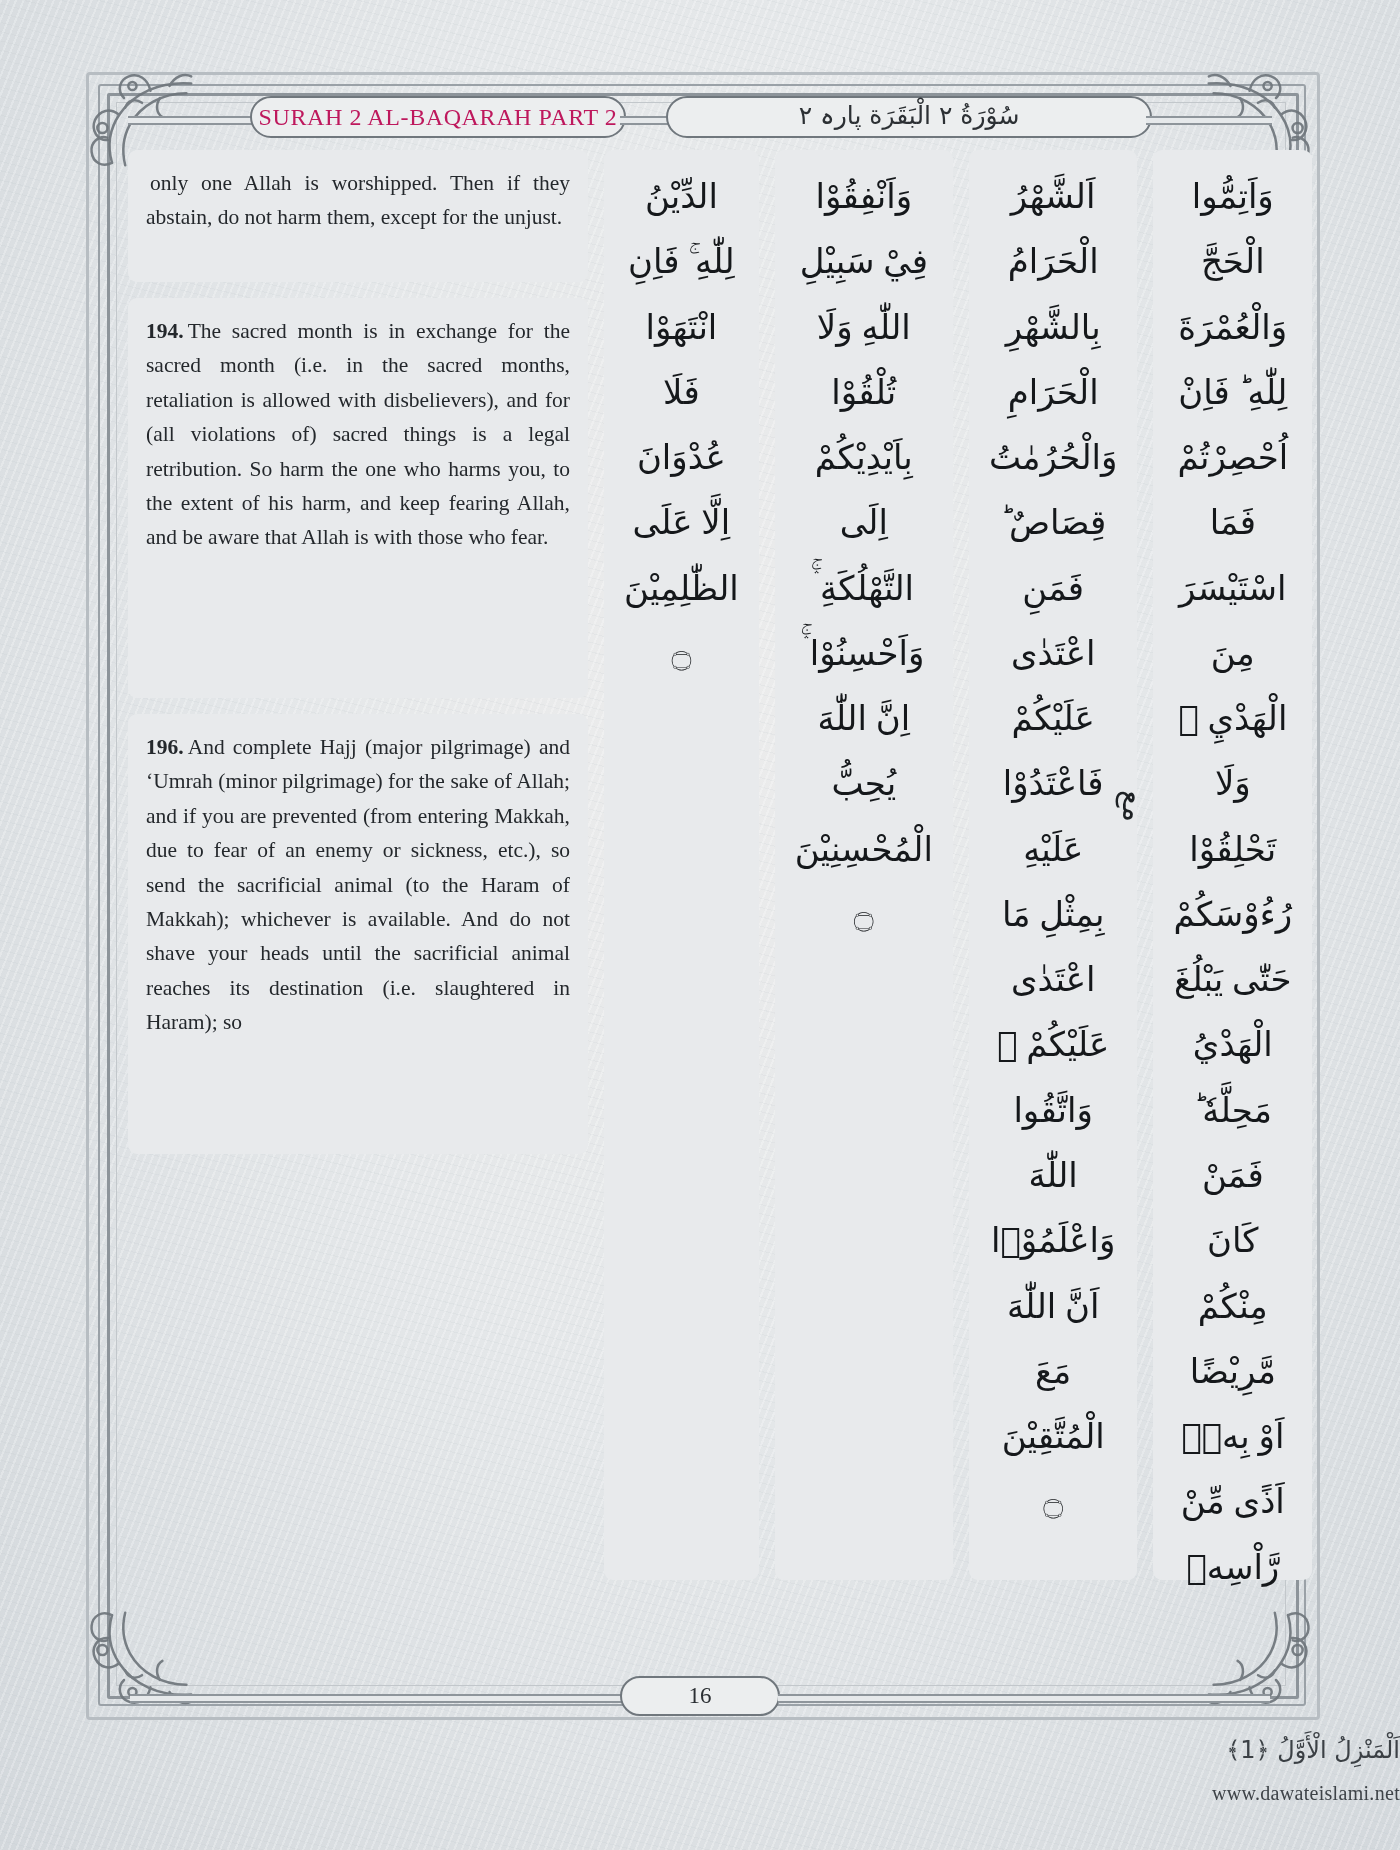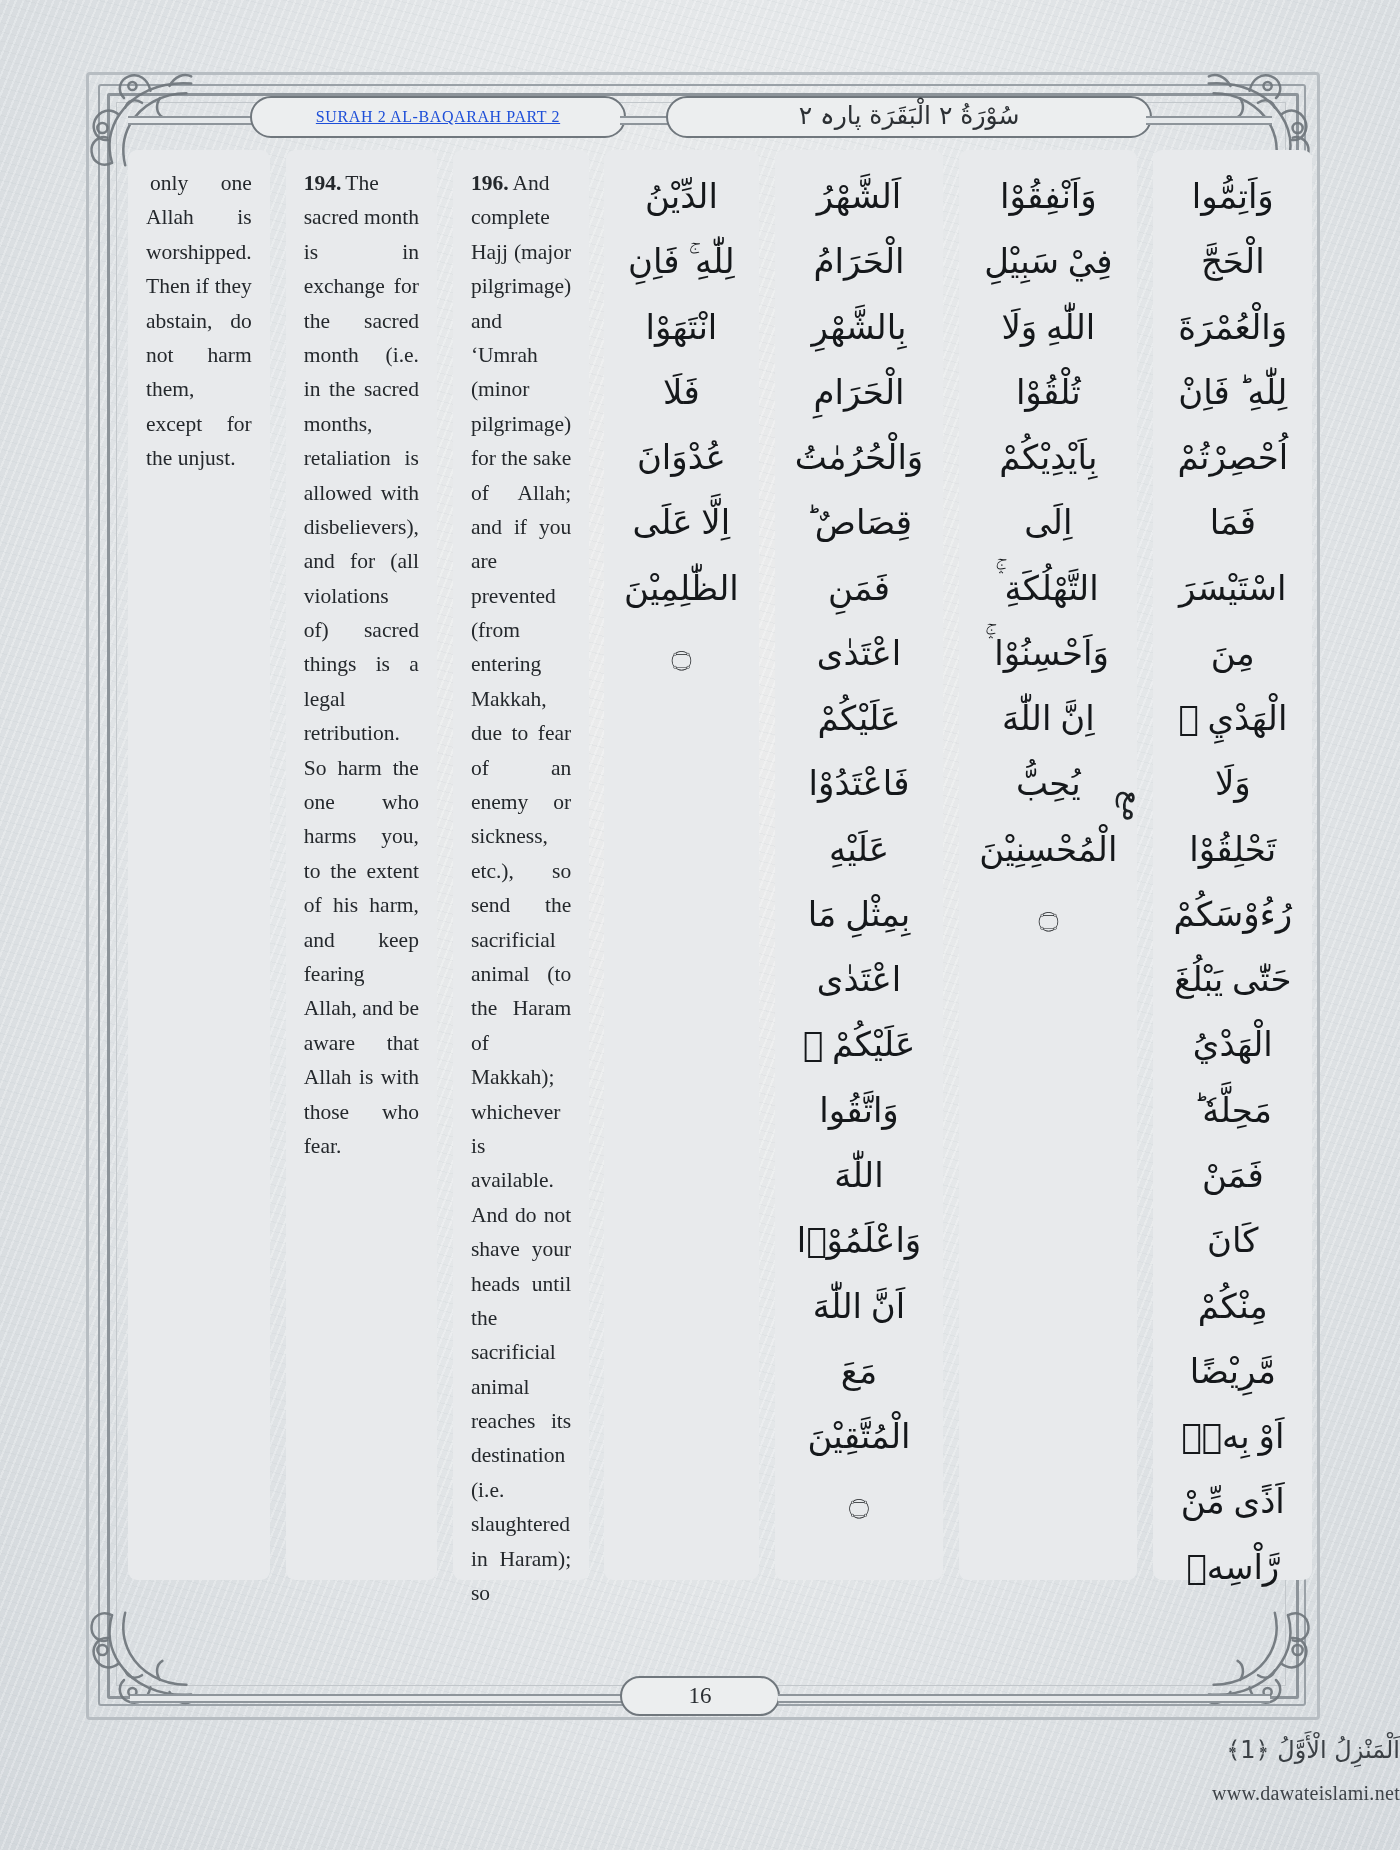--- a/index.html
+++ b/index.html
@@ -103,45 +103,44 @@
     display: flex;
     align-items: center;
     justify-content: center;
     box-sizing: border-box;
   }
   #header-cartouche-en { left: 130px; width: 376px; }
   #header-cartouche-ar { left: 546px; width: 486px; align-items: center; }
 
   #header-title-en {
     font-family: "Liberation Serif", serif;
-    font-size: 16px;
+    font-size: 24px;
     letter-spacing: .6px;
-    color: #1d4ed8;
+    color: #be185d;
     white-space: nowrap;
-    text-decoration: underline;
   }
   #header-title-ar {
     font-family: "DejaVu Sans", sans-serif;
     font-size: 25px;
     color: #2c3034;
     direction: rtl;
     white-space: nowrap;
     line-height: 1;
     padding-bottom: 3px;
   }
 
   
   #content {
     position: absolute;
     left: 128px; top: 150px;
     width: 1146px; height: 1430px;
     display: flex;
     gap: 16px;
   }
-  #col-english { width: 460px; display: flex; flex-direction: row; gap: 16px; }
+  #col-english { width: 460px; display: flex; flex-direction: column; gap: 16px; }
   #col-arabic  { width: 468px; display: flex; flex-direction: row; gap: 16px; }
   #col-margin  { width: 186px; position: relative; }
 
   .verse-card {
     background: #e8eaec;
     border-radius: 9px;
     box-sizing: border-box;
   }
   .verse-card.en {
     padding: 16px 18px 16px 18px;
@@ -334,22 +333,22 @@
       <div class="verse-card en" id="en-card-1">
         <span class="vnum">194.</span><span>The sacred month is in exchange for the sacred month (i.e. in the sacred months, retaliation is allowed with disbelievers), and for (all violations of) sacred things is a legal retribution. So harm the one who harms you, to the extent of his harm, and keep fearing Allah, and be aware that Allah is with those who fear.</span>
       </div>
       <div class="verse-card en" id="en-card-3">
         <span class="vnum">196.</span><span>And complete Hajj (major pilgrimage) and ‘Umrah (minor pilgrimage) for the sake of Allah; and if you are prevented (from entering Makkah, due to fear of an enemy or sickness, etc.), so send the sacrificial animal (to the Haram of Makkah); whichever is available. And do not shave your heads until the sacrificial animal reaches its destination (i.e. slaughtered in Haram); so</span>
       </div>
     </div>
 
     <div id="col-arabic">
       <div class="verse-card ar" id="ar-card-0">الدِّيْنُ لِلّٰهِ ۚ فَاِنِ انْتَهَوْا فَلَا عُدْوَانَ اِلَّا عَلَى الظّٰلِمِيْنَ ۝</div>
+      <div class="verse-card ar" id="ar-card-2">وَاَنْفِقُوْا فِيْ سَبِيْلِ اللّٰهِ وَلَا تُلْقُوْا بِاَيْدِيْكُمْ اِلَى التَّهْلُكَةِ ۛۚ وَاَحْسِنُوْا ۛۚ اِنَّ اللّٰهَ يُحِبُّ الْمُحْسِنِيْنَ ۝</div>
       <div class="verse-card ar" id="ar-card-1">اَلشَّهْرُ الْحَرَامُ بِالشَّهْرِ الْحَرَامِ وَالْحُرُمٰتُ قِصَاصٌ ؕ فَمَنِ اعْتَدٰى عَلَيْكُمْ فَاعْتَدُوْا عَلَيْهِ بِمِثْلِ مَا اعْتَدٰى عَلَيْكُمْ ۪ وَاتَّقُوا اللّٰهَ وَاعْلَمُوْۤا اَنَّ اللّٰهَ مَعَ الْمُتَّقِيْنَ ۝</div>
-      <div class="verse-card ar" id="ar-card-2">وَاَنْفِقُوْا فِيْ سَبِيْلِ اللّٰهِ وَلَا تُلْقُوْا بِاَيْدِيْكُمْ اِلَى التَّهْلُكَةِ ۛۚ وَاَحْسِنُوْا ۛۚ اِنَّ اللّٰهَ يُحِبُّ الْمُحْسِنِيْنَ ۝</div>
       <div class="verse-card ar" id="ar-card-3">وَاَتِمُّوا الْحَجَّ وَالْعُمْرَةَ لِلّٰهِ ؕ فَاِنْ اُحْصِرْتُمْ فَمَا اسْتَيْسَرَ مِنَ الْهَدْيِ ۚ وَلَا تَحْلِقُوْا رُءُوْسَكُمْ حَتّٰى يَبْلُغَ الْهَدْيُ مَحِلَّهٗ ؕ فَمَنْ كَانَ مِنْكُمْ مَّرِيْضًا اَوْ بِهٖۤ اَذًى مِّنْ رَّاْسِهٖ</div>
     </div>
 
     <div id="col-margin">
       <div id="ruku-marker">مع</div>
     </div>
 
   </div>
 
   <div id="footer-band">

